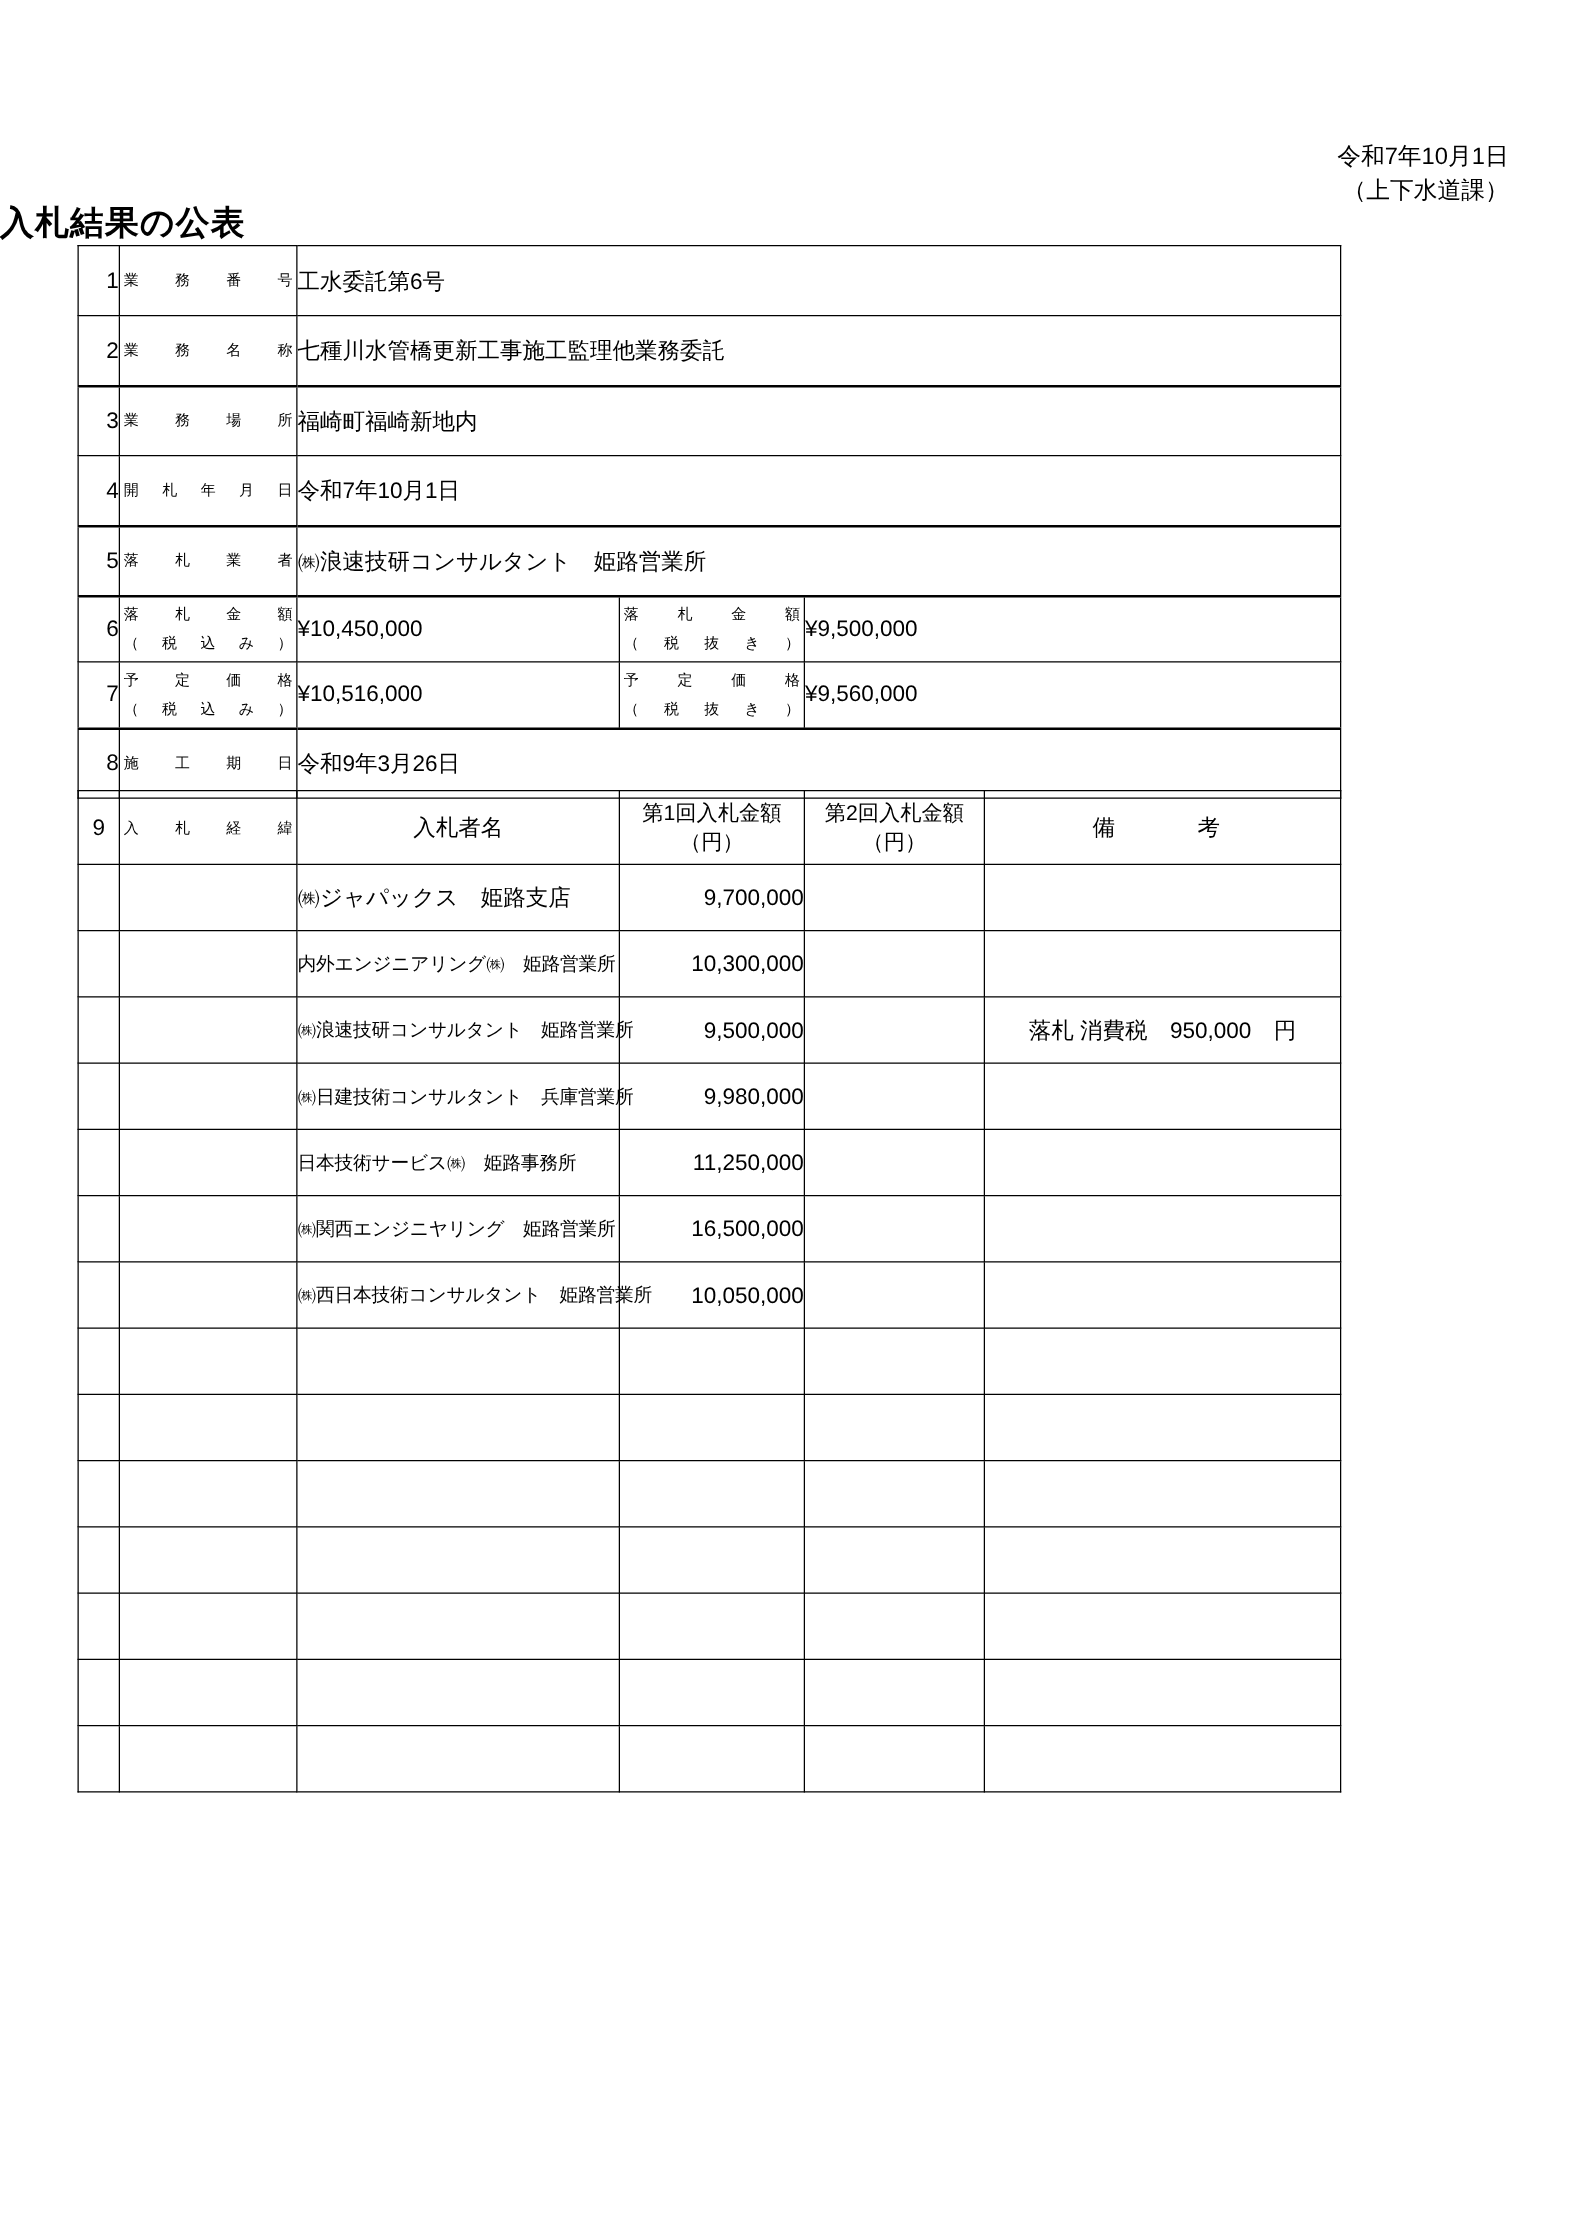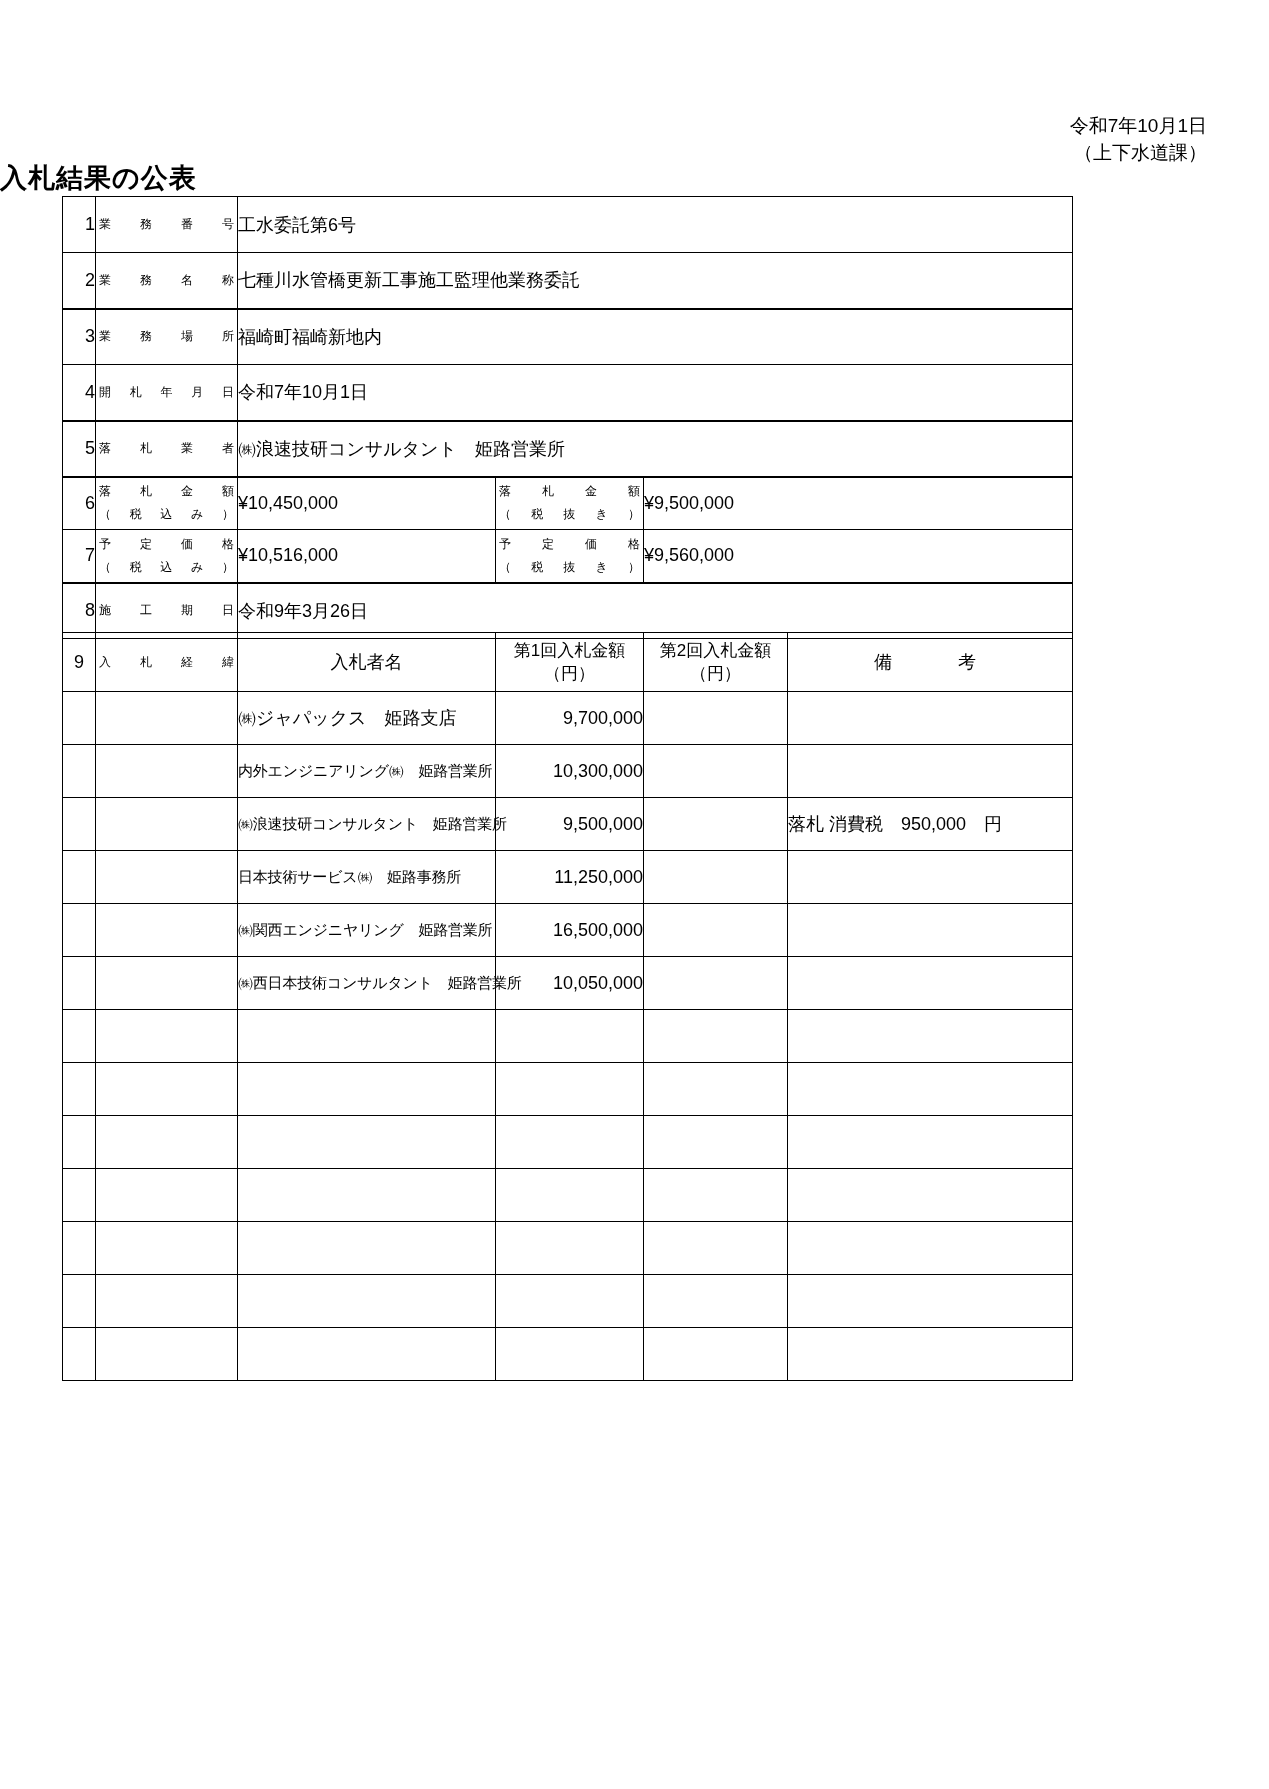--- a/index.html
+++ b/index.html
@@ -153,20 +153,21 @@
   .name-cell.cond {
     font-size: 15px;
     letter-spacing: -0.2px;
   }
   .amt-cell {
     text-align: right;
     padding-right: 11px;
     font-size: 18px;
   }
   .note-cell {
+    text-align: center;
     font-size: 18px;
     white-space: nowrap;
   }
 </style>
 </head>
 <body>
 
 <div class="page">
 
   <div class="doc-header">
@@ -312,20 +313,28 @@
             <td></td>
             <td></td>
             <td class="name-cell cond">㈱浪速技研コンサルタント　姫路営業所</td>
             <td class="amt-cell">9,500,000</td>
             <td class="amt-cell"></td>
             <td class="note-cell">落札 消費税　950,000　円</td>
           </tr>
           <tr>
             <td></td>
             <td></td>
+            <td class="name-cell cond">㈱日建技術コンサルタント　兵庫営業所</td>
+            <td class="amt-cell">9,980,000</td>
+            <td class="amt-cell"></td>
+            <td class="note-cell"></td>
+          </tr>
+          <tr>
+            <td></td>
+            <td></td>
             <td class="name-cell cond">日本技術サービス㈱　姫路事務所</td>
             <td class="amt-cell">11,250,000</td>
             <td class="amt-cell"></td>
             <td class="note-cell"></td>
           </tr>
           <tr>
             <td></td>
             <td></td>
             <td class="name-cell cond">㈱関西エンジニヤリング　姫路営業所</td>
             <td class="amt-cell">16,500,000</td>

